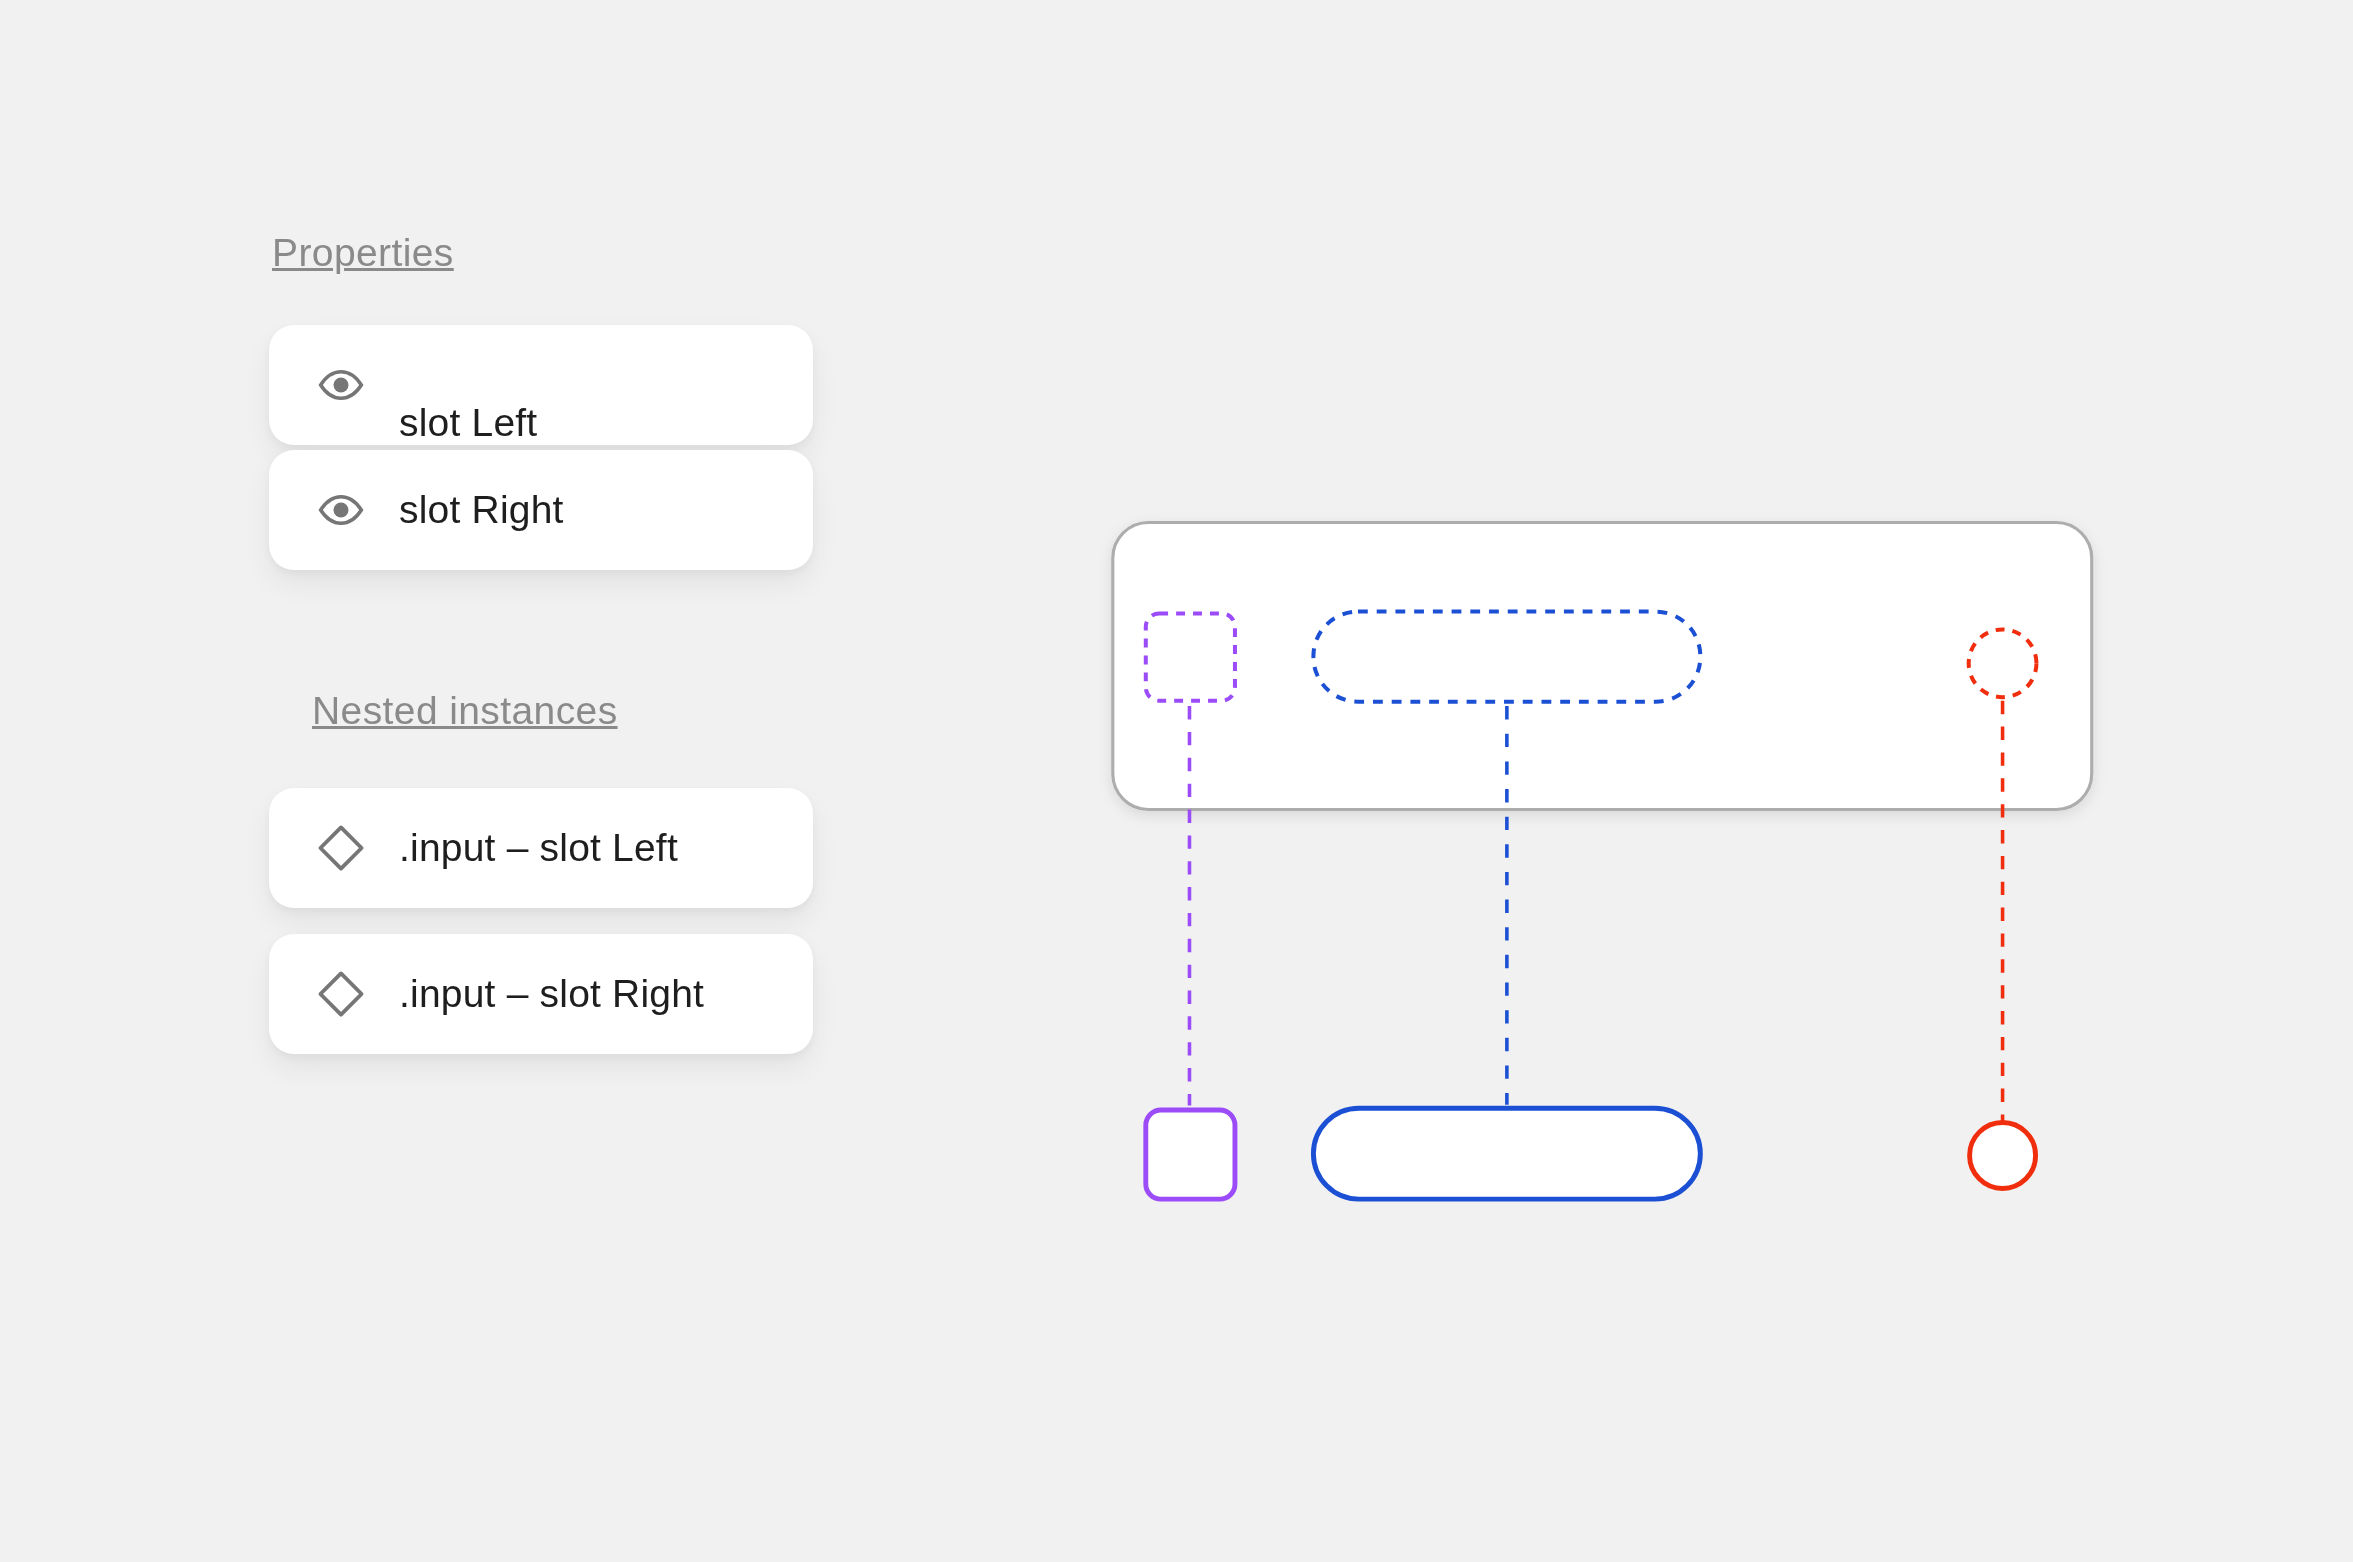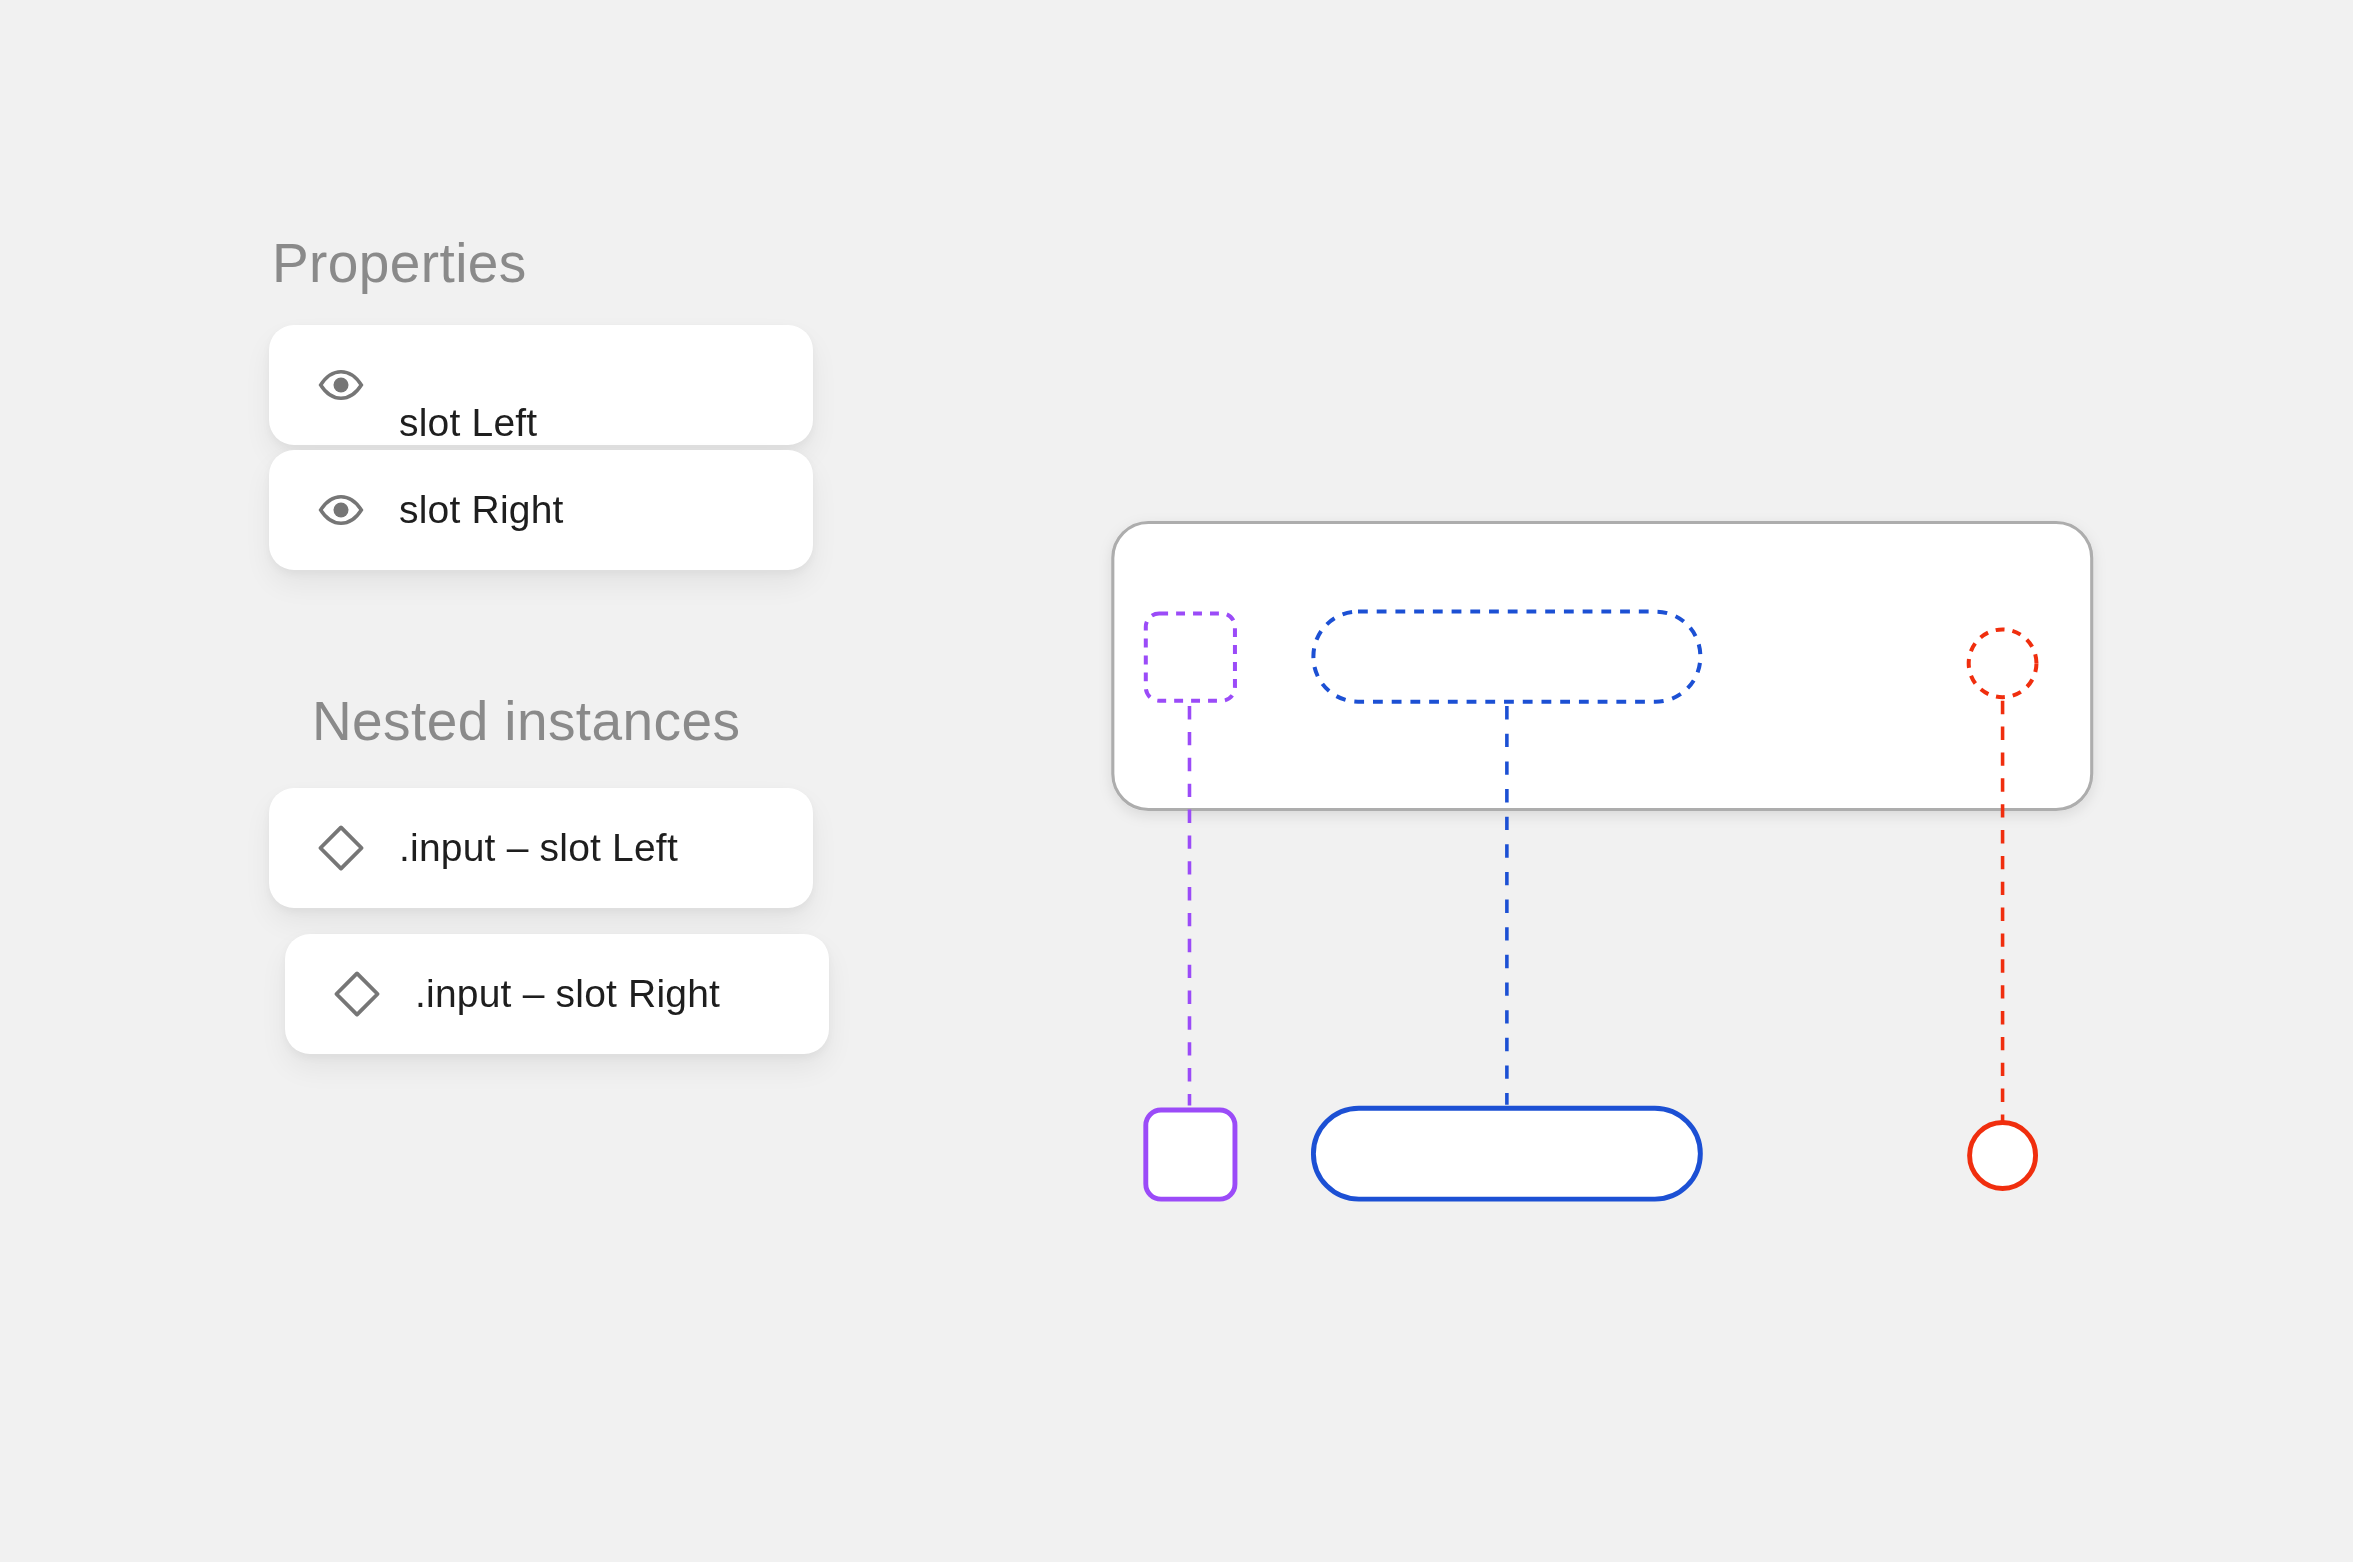--- a/index.html
+++ b/index.html
@@ -5,24 +5,25 @@
   html,body{margin:0;padding:0;}
   body{
     width:2354px;height:1562px;
     background:#F1F1F1;
     font-family:"Liberation Sans", sans-serif;
     position:relative;overflow:hidden;
     -webkit-font-smoothing:antialiased;
   }
   .heading{
     position:absolute;
-    font-size:55px;line-height:1.2;
+    font-size:39px;line-height:1.2;
     color:#8A8A8A;
     letter-spacing:0.4px;
     white-space:nowrap;
+    text-decoration:underline;
   }
   .card{
     position:absolute;
     width:544px;height:120px;
     background:#FFFFFF;
     border-radius:25px;
     box-shadow:0 14.3px 28.5px rgba(0,0,0,0.06), 0 3.6px 9px rgba(0,0,0,0.04);
     display:flex;align-items:center;
     box-sizing:border-box;
     padding-left:48px;
@@ -72,21 +73,21 @@
 
 <div class="card" style="left:269px;top:788px;padding-left:48px;">
   <span class="icon-box">
     <svg width="50" height="50" viewBox="0 0 56 56">
       <path d="M28 4 L52 28 L28 52 L4 28 Z" fill="none" stroke-width="4.5" stroke-linejoin="round" stroke="#767676"></path>
     </svg>
   </span>
   <span class="label">.input – slot Left</span>
 </div>
 
-<div class="card" style="left:269px;top:934px;margin-left:16px;">
+<div class="card" style="left:269px;top:934px;">
   <span class="icon-box">
     <svg width="50" height="50" viewBox="0 0 56 56">
       <path d="M28 4 L52 28 L28 52 L4 28 Z" fill="none" stroke-width="4.5" stroke-linejoin="round" stroke="#767676"></path>
     </svg>
   </span>
   <span class="label">.input – slot Right</span>
 </div>
 
 <svg id="diagram-svg" width="2354" height="1562" viewBox="0 0 2640 1752">
   <defs>

